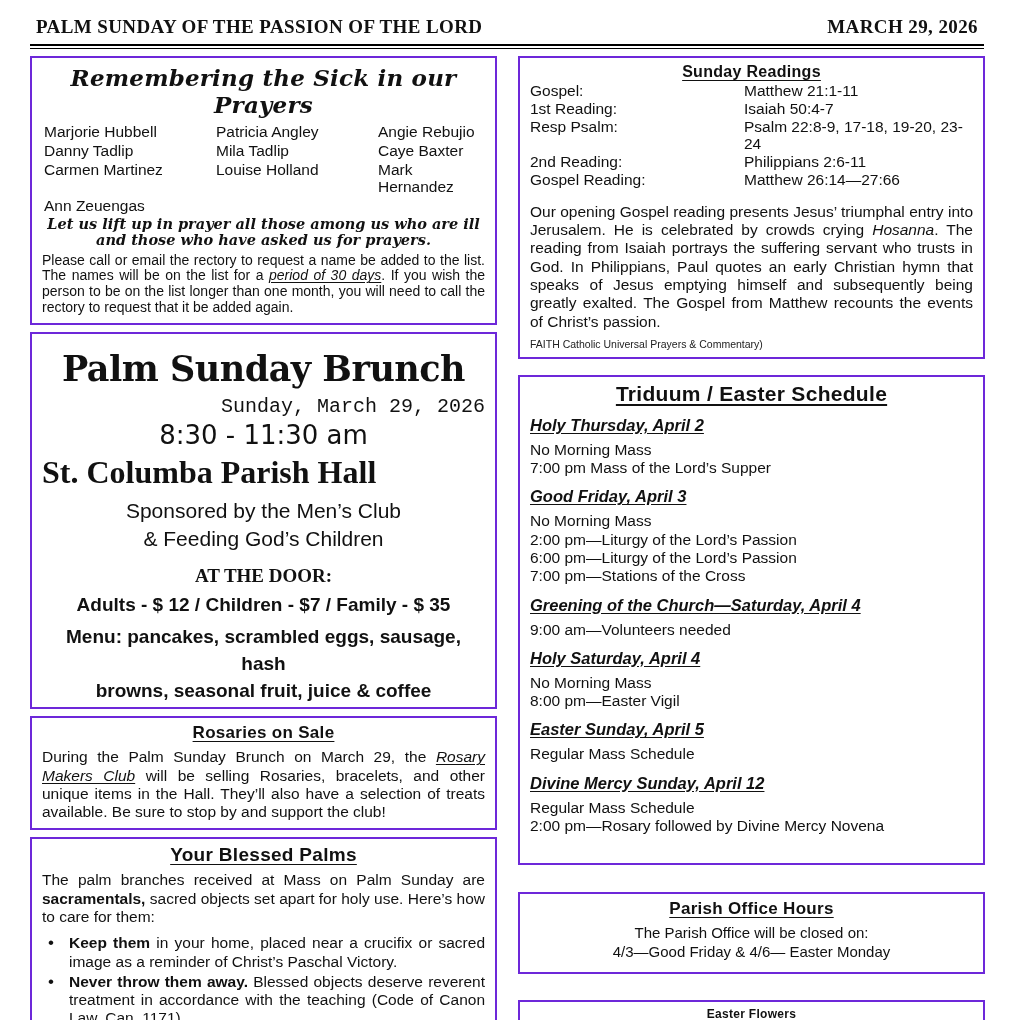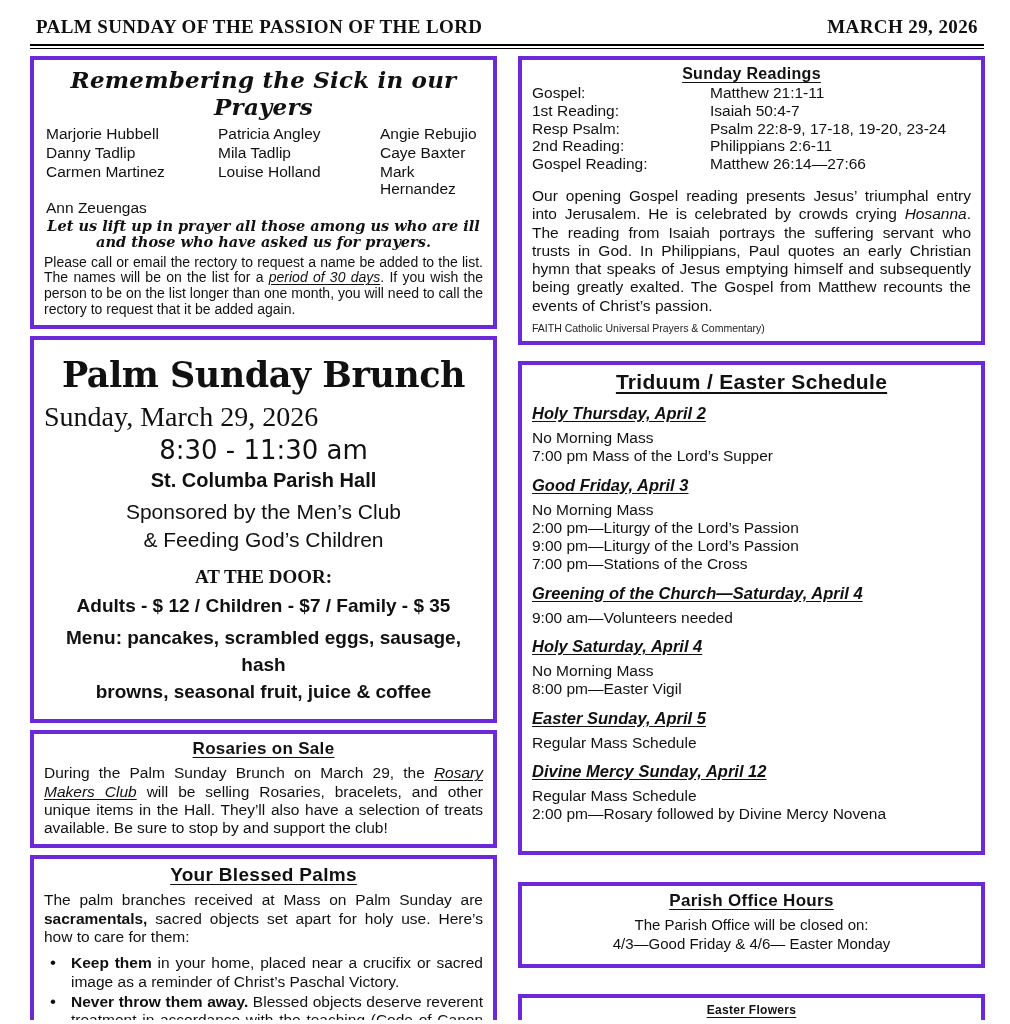--- a/index.html
+++ b/index.html
@@ -9,54 +9,54 @@
     padding:14px 26px 0 30px;
   }
   
   .masthead{display:flex;justify-content:space-between;align-items:baseline;
     font-family:"Liberation Serif",serif;font-weight:bold;font-size:19px;
     letter-spacing:.4px;padding:2px 6px 4px 6px;}
   .rule-double{height:2px;border-top:2px solid #000;border-bottom:1px solid #000;margin:2px 0 7px 0;}
   
   .cols{display:flex;gap:21px;}
   .col{width:467px;flex:0 0 467px;display:flex;flex-direction:column;}
-  .box{border:4px solid #6d28d9;padding:5px 10px 7px 10px;box-sizing:border-box;background:#fff;}
+  .box{border:2px solid #6d28d9;padding:5px 10px 7px 10px;box-sizing:border-box;background:#fff;}
   .just{ text-align:justify;}
   .u{text-decoration:underline;text-underline-offset:2px;font-style:italic;}
   .sec-title{font-weight:bold;text-decoration:underline;text-underline-offset:3px;
     text-align:center;font-size:17px;letter-spacing:.3px;}
   
   .sick-title{font-family:"DejaVu Serif",serif;font-style:italic;font-weight:bold;
     font-size:23px;text-align:center;margin:1px 0 5px 0;letter-spacing:.2px;}
   .names-grid{display:grid;grid-template-columns:172px 162px 1fr;row-gap:1px;
     font-size:15.5px;line-height:1.15;margin:0 0 1px 2px;}
   .prayer{font-family:"DejaVu Serif",serif;font-style:italic;font-weight:bold;
     font-size:14.5px;text-align:center;line-height:1.12;}
   .sick-note{font-size:14px;line-height:1.13;margin-top:4px;}
   
-  .brunch{margin-top:7px;padding:12px 10px 14px 10px;}
+  .brunch{margin-top:7px;padding:12px 10px 3px 10px;}
   .brunch-title{font-family:"DejaVu Serif",serif;font-weight:900;font-size:35px;
     text-align:center;letter-spacing:-.5px;margin:2px 0 6px 0;}
-  .brunch-date{font-family:Liberation Serif, serif;font-size:28px;text-align:left;margin:2px 0;}
+  .brunch-date{font-family:Liberation Mono, monospace;font-size:20px;text-align:right;margin:2px 0;}
   .brunch-time{font-family:"DejaVu Sans",sans-serif;font-size:26px;text-align:center;margin:2px 0;}
-  .brunch-loc{font-family:Liberation Sans, sans-serif;font-weight:bold;font-size:20px;text-align:center;margin:4px 0 6px 0;}
+  .brunch-loc{font-family:Liberation Serif, serif;font-weight:bold;font-size:32px;text-align:left;margin:4px 0 6px 0;}
   .brunch-sponsor{font-size:21px;text-align:center;line-height:1.35;}
   .brunch-door{font-weight:bold;font-size:19px;text-align:center;margin-top:12px;font-family:Liberation Serif, serif;}
   .brunch-prices{font-weight:bold;font-size:19px;text-align:center;margin-top:7px;}
   .brunch-menu{font-weight:bold;font-size:19px;text-align:center;line-height:1.4;margin-top:8px;}
   
   .rosaries{margin-top:7px;}
   .body-par{font-size:15.5px;line-height:1.18;margin-top:5px;}
   .palms{margin-top:7px;height:306px;}
   .palms ul{list-style:none;margin:8px 0 0 0;padding:0;}
   .palms li{position:relative;padding-left:27px;font-size:15.5px;line-height:1.18;margin-bottom:2px;}
   .palms li::before{content:"\2022";position:absolute;left:6px;top:-1px;font-size:17px;}
   
   .readings-rows{font-size:15.5px;line-height:1.15;margin-top:1px;}
-  .r-row{display:flex;}
+  .r-row{display:flex;gap:36px;}
   .r-label{width:178px;flex:0 0 178px;}
   .credit{font-size:10.5px;margin-top:7px;color:#222;}
   
   .triduum{margin-top:16px;padding-bottom:28px;}
   .tri-title{font-size:21px;}
   .tri-head{font-weight:bold;font-style:italic;text-decoration:underline;
     text-underline-offset:2px;font-size:16.5px;margin:10px 0 6px 0;}
   .tri-lines{font-size:15.5px;line-height:1.18;}
   
   .office{margin-top:27px;text-align:center;padding-bottom:10px;}
@@ -174,21 +174,21 @@
             <div>No Morning Mass</div>
             <div>7:00 pm Mass of the Lord’s Supper</div>
           </div>
         </div>
 
         <div>
           <div class="tri-head">Good Friday, April 3</div>
           <div class="tri-lines">
             <div>No Morning Mass</div>
             <div>2:00 pm—Liturgy of the Lord’s Passion</div>
-            <div>9:00 pm—Liturgy of the Lord’s Passion</div>
+            <div>6:00 pm—Liturgy of the Lord’s Passion</div>
             <div>7:00 pm—Stations of the Cross</div>
           </div>
         </div>
 
         <div>
           <div class="tri-head">Greening of the Church—Saturday, April 4</div>
           <div class="tri-lines">
             <div>9:00 am—Volunteers needed</div>
           </div>
         </div>

